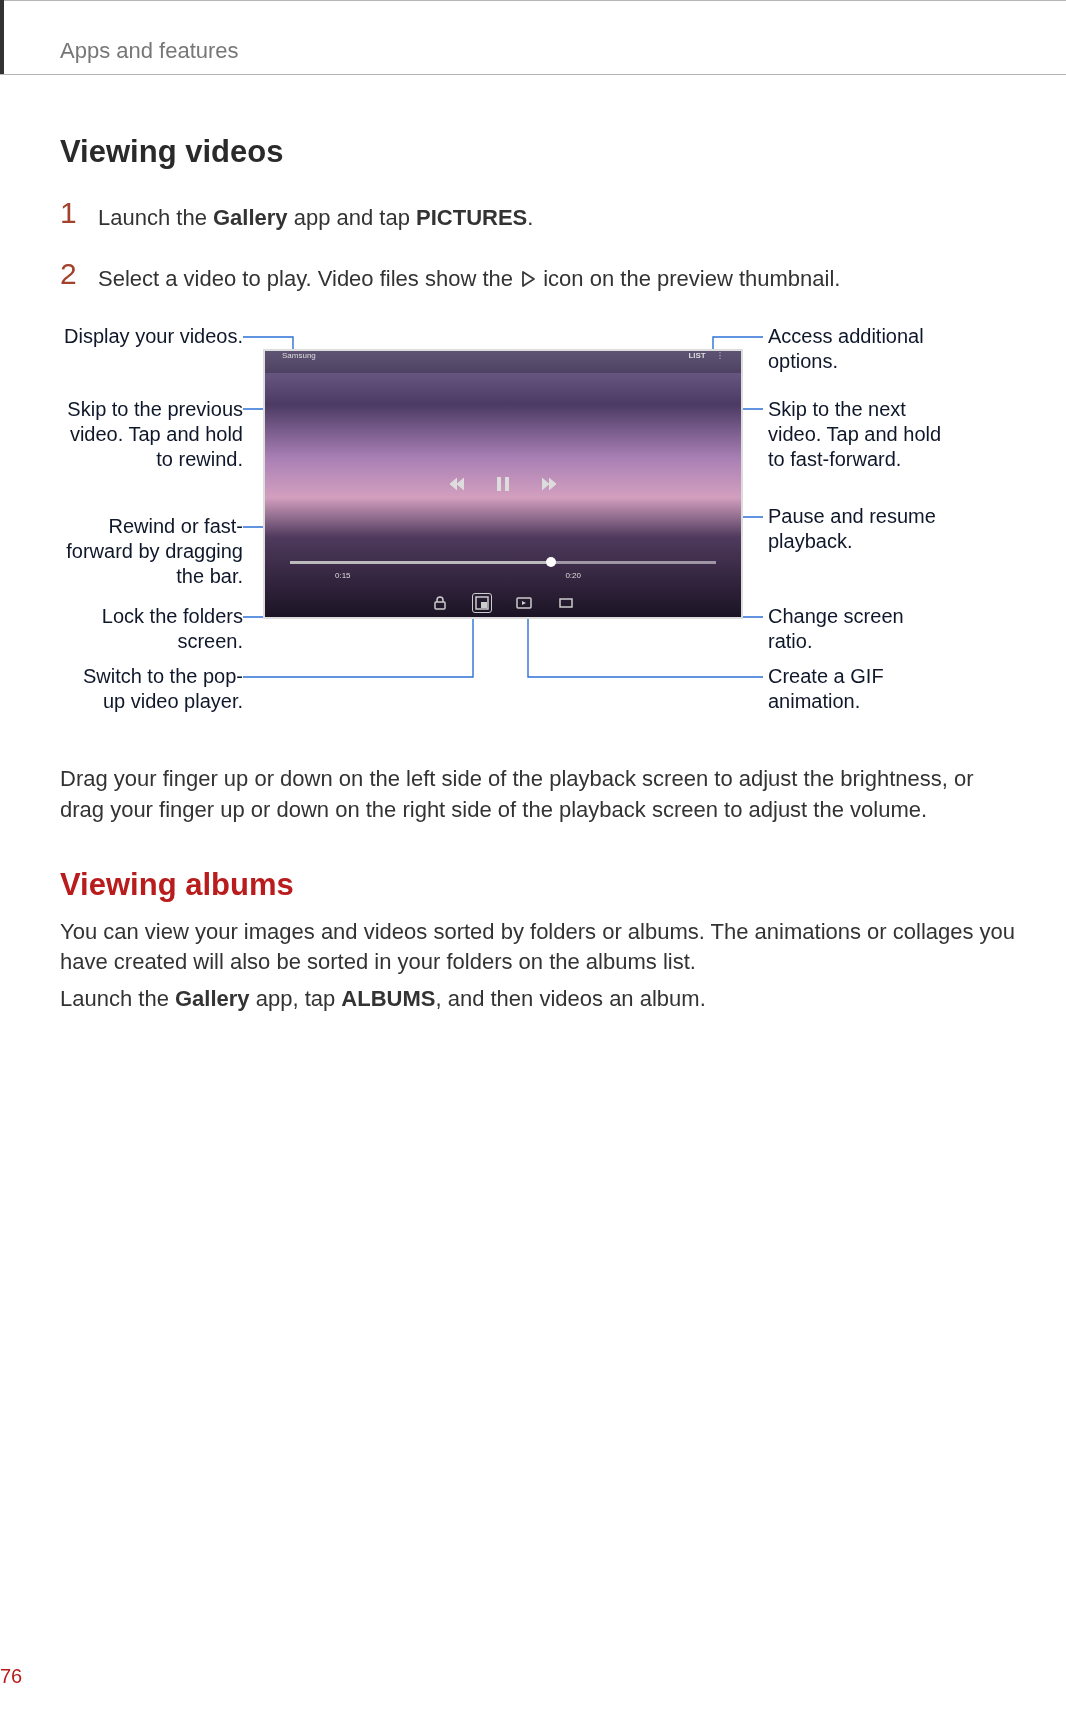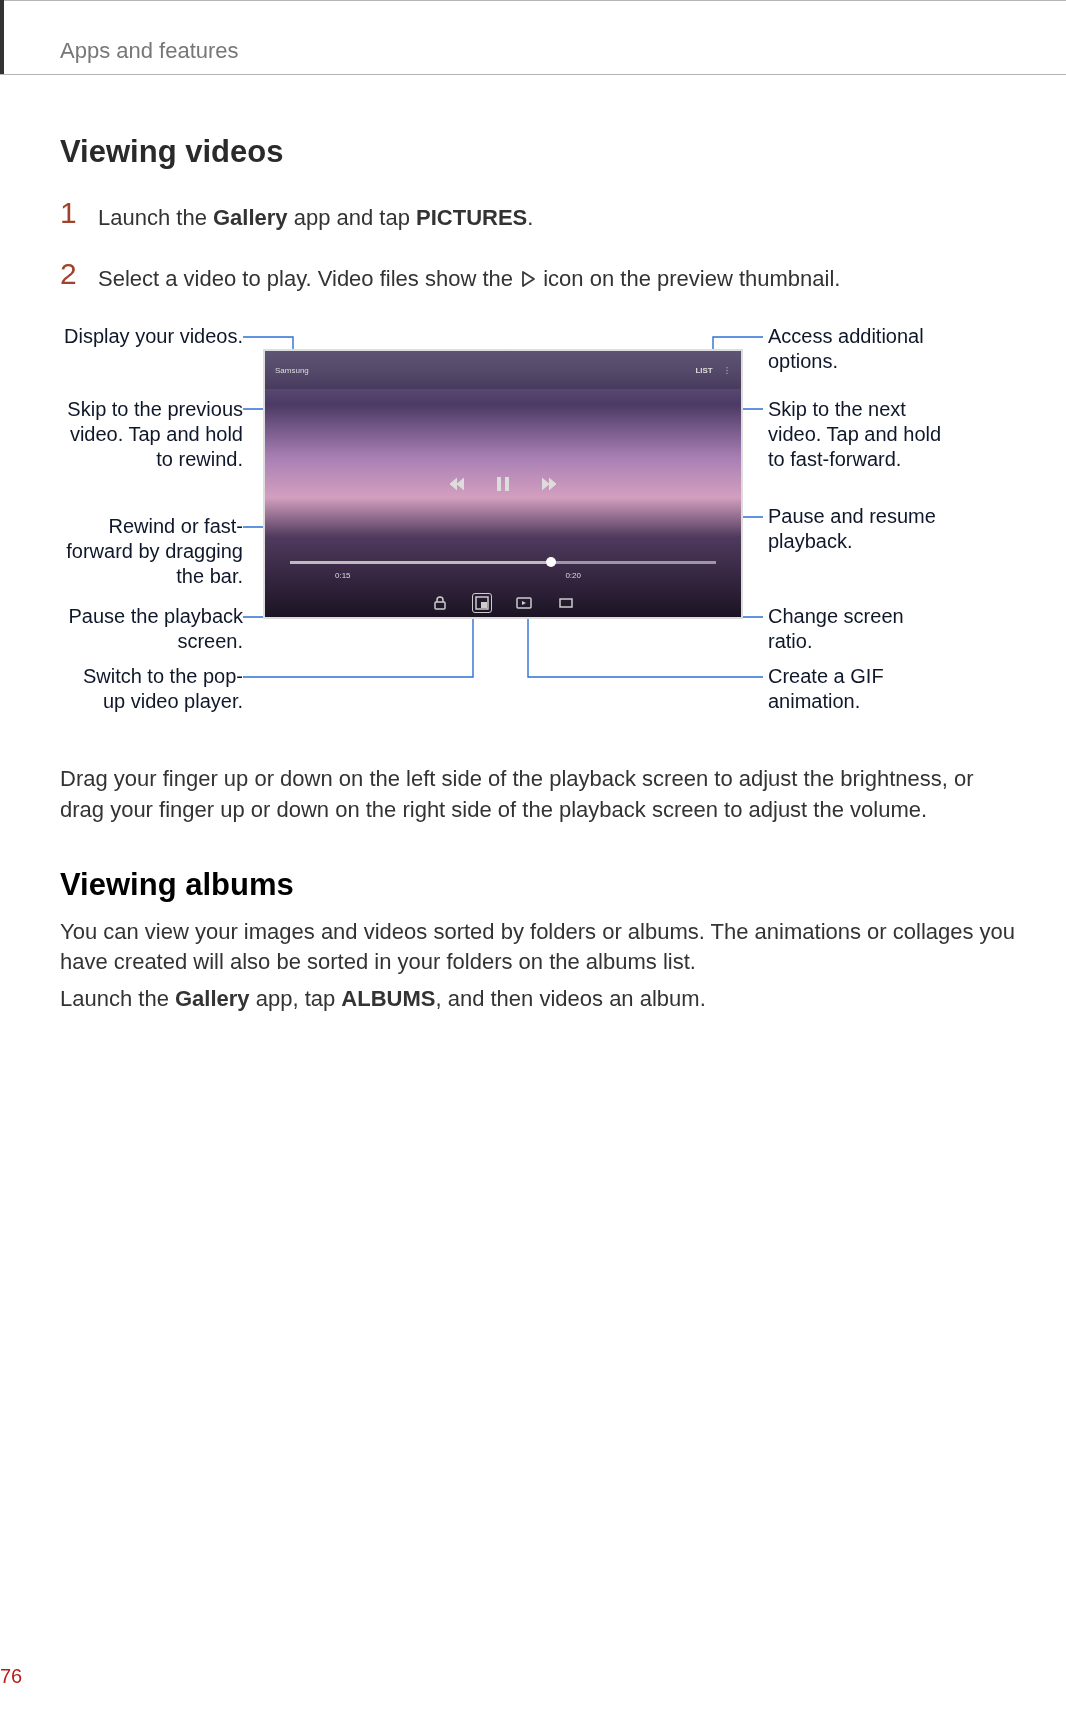--- a/index.html
+++ b/index.html
@@ -82,26 +82,25 @@
     left: 200px;
     top: 30px;
     width: 480px;
     height: 270px;
     background: linear-gradient(180deg, #7a6b94 0%, #4b3a63 20%, #a87fb4 40%, #d39fbf 55%, #4f3a5d 70%, #1b1324 100%);
     border: 2px solid #ddd;
     overflow: hidden;
   }
   .video-topbar {
     position: absolute; top: 0; left: 0; right: 0;
-    height: 38px;
+    height: 22px;
     background: linear-gradient(180deg, rgba(90,80,110,0.9), rgba(60,50,80,0.6));
     display: flex;
-    align-items: center;
     justify-content: space-between;
-    padding: 0 10px;
+    padding: 0 17px;
     font-size: 8px;
     color: #ddd;
   }
   .video-midctrls {
     position: absolute;
     top: 120px; left: 0; right: 0;
     display: flex;
     gap: 20px;
     justify-content: center;
   }
@@ -161,21 +160,21 @@
 
   .para {
     font-size: 22px;
     color: #333;
     line-height: 1.38;
     margin-top: 10px;
   }
   h2.accent {
     font-size: 31px;
     font-weight: 700;
-    color: #000000;
+    color: #b91c1c;
     margin-top: 42px;
     margin-bottom: 14px;
   }
   .para2 {
     font-size: 22px;
     color: #333;
     line-height: 1.38;
     margin-bottom: 6px;
   }
   .page-num {
@@ -246,21 +245,21 @@
 
         <path d="M700 298 H555 V293"></path>
 
         <path d="M700 358 H465 V293"></path>
       </g>
     </svg>
 
     <div class="callout left" style="top:5px; left:0;">Display your videos.</div>
     <div class="callout left" style="top:78px; left:0;">Skip to the previous video. Tap and hold to rewind.</div>
     <div class="callout left" style="top:195px; left:0;">Rewind or fast-forward by dragging the bar.</div>
-    <div class="callout left" style="top:285px; left:0;">Pause the playback screen.</div>
+    <div class="callout left" style="top:285px; left:0;">Lock the folders screen.</div>
     <div class="callout left" style="top:345px; left:0;">Switch to the pop-up video player.</div>
 
     <div class="callout right" style="top:5px;">Access additional options.</div>
     <div class="callout right" style="top:78px;">Skip to the next video. Tap and hold to fast-forward.</div>
     <div class="callout right" style="top:185px;">Pause and resume playback.</div>
     <div class="callout right" style="top:285px;">Change screen ratio.</div>
     <div class="callout right" style="top:345px;">Create a GIF animation.</div>
 
     <div class="video-thumb">
       <div class="video-topbar">

